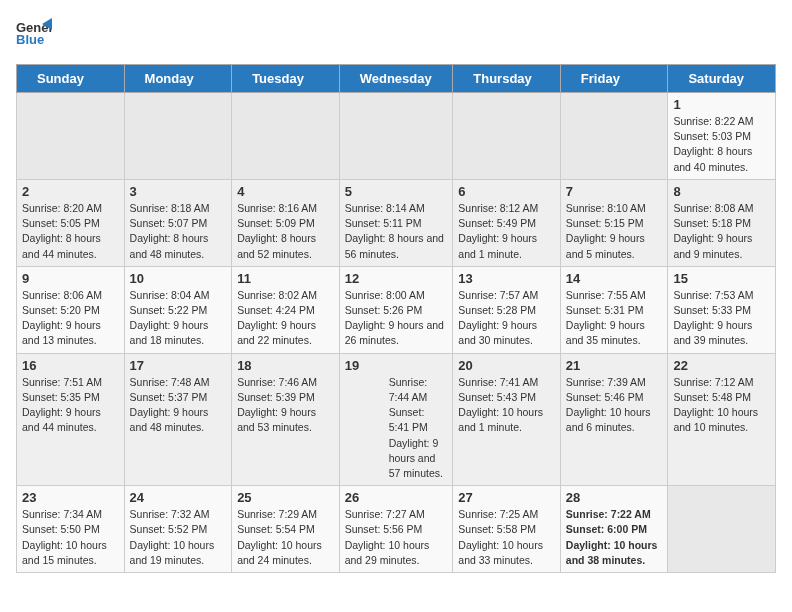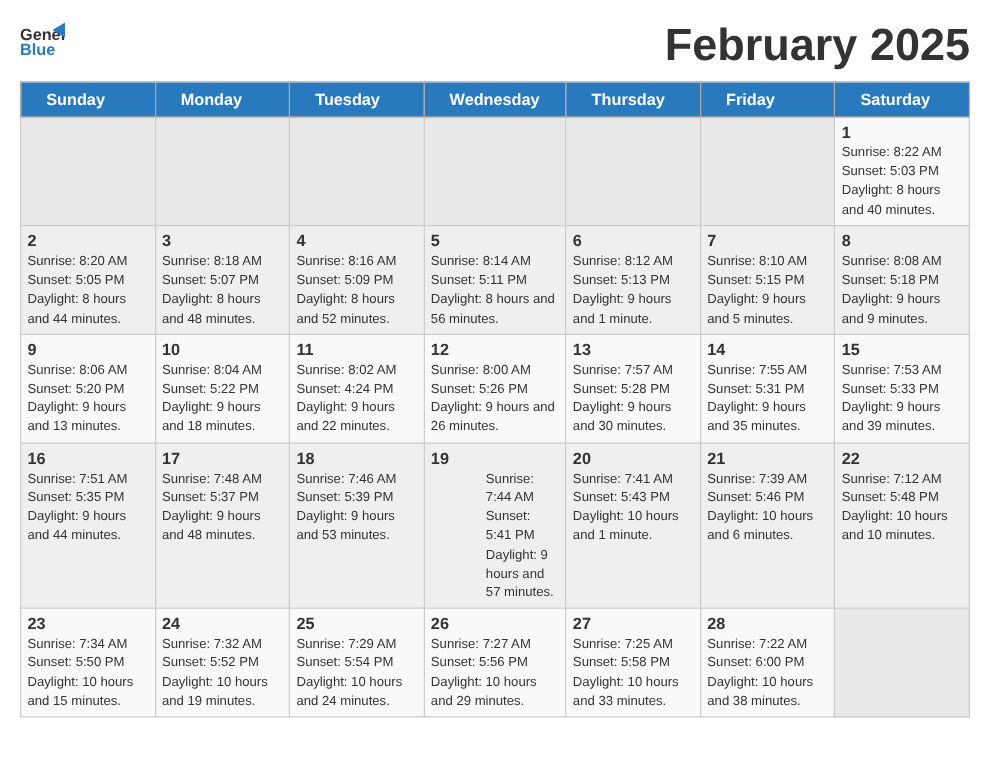--- a/index.html
+++ b/index.html
@@ -86,21 +86,20 @@
   <div class="logo">
     <div>
       <svg width="36" height="36" viewBox="0 0 36 36">
         <text x="0" y="16" font-size="13" font-weight="bold" fill="#333" font-family="Arial">General</text>
         <polygon points="26,8 36,2 36,14" fill="#2979be"></polygon>
         <text x="0" y="28" font-size="13" font-weight="bold" fill="#2979be" font-family="Arial">Blue</text>
       </svg>
     </div>
   </div>
   <div class="title-block">
-    <div class="main-title">February 2025</div>
   </div>
 </div>
 
 <table class="calendar">
   <thead>
     <tr id="weekday-header">
         <th>Sunday</th>
         <th>Monday</th>
         <th>Tuesday</th>
         <th>Wednesday</th>
@@ -145,21 +144,21 @@
         </td>
         <td>
           <div class="day-number">5</div>
           <div class="day-detail" style="white-space: pre-line;">Sunrise: 8:14 AM
 Sunset: 5:11 PM
 Daylight: 8 hours and 56 minutes.</div>
         </td>
         <td>
           <div class="day-number">6</div>
           <div class="day-detail" style="white-space: pre-line;">Sunrise: 8:12 AM
-Sunset: 5:13 PM
+Sunset: 5:49 PM
 Daylight: 9 hours and 1 minute.</div>
         </td>
         <td>
           <div class="day-number">7</div>
           <div class="day-detail" style="white-space: pre-line;">Sunrise: 8:10 AM
 Sunset: 5:15 PM
 Daylight: 9 hours and 5 minutes.</div>
         </td>
         <td>
           <div class="day-number">8</div>
@@ -282,20 +281,20 @@
 Daylight: 10 hours and 29 minutes.</div>
         </td>
         <td>
           <div class="day-number">27</div>
           <div class="day-detail" style="white-space: pre-line;">Sunrise: 7:25 AM
 Sunset: 5:58 PM
 Daylight: 10 hours and 33 minutes.</div>
         </td>
         <td>
           <div class="day-number">28</div>
-          <div class="day-detail" style="white-space: pre-line;">Sunrise: 7:22 AM
+          <div class="day-detail" style="white-space: pre-line; font-weight: bold;">Sunrise: 7:22 AM
 Sunset: 6:00 PM
 Daylight: 10 hours and 38 minutes.</div>
         </td>
         <td class="empty-cell"></td>
       </tr>
     </tbody>
 </table>
 
 </body></html>

